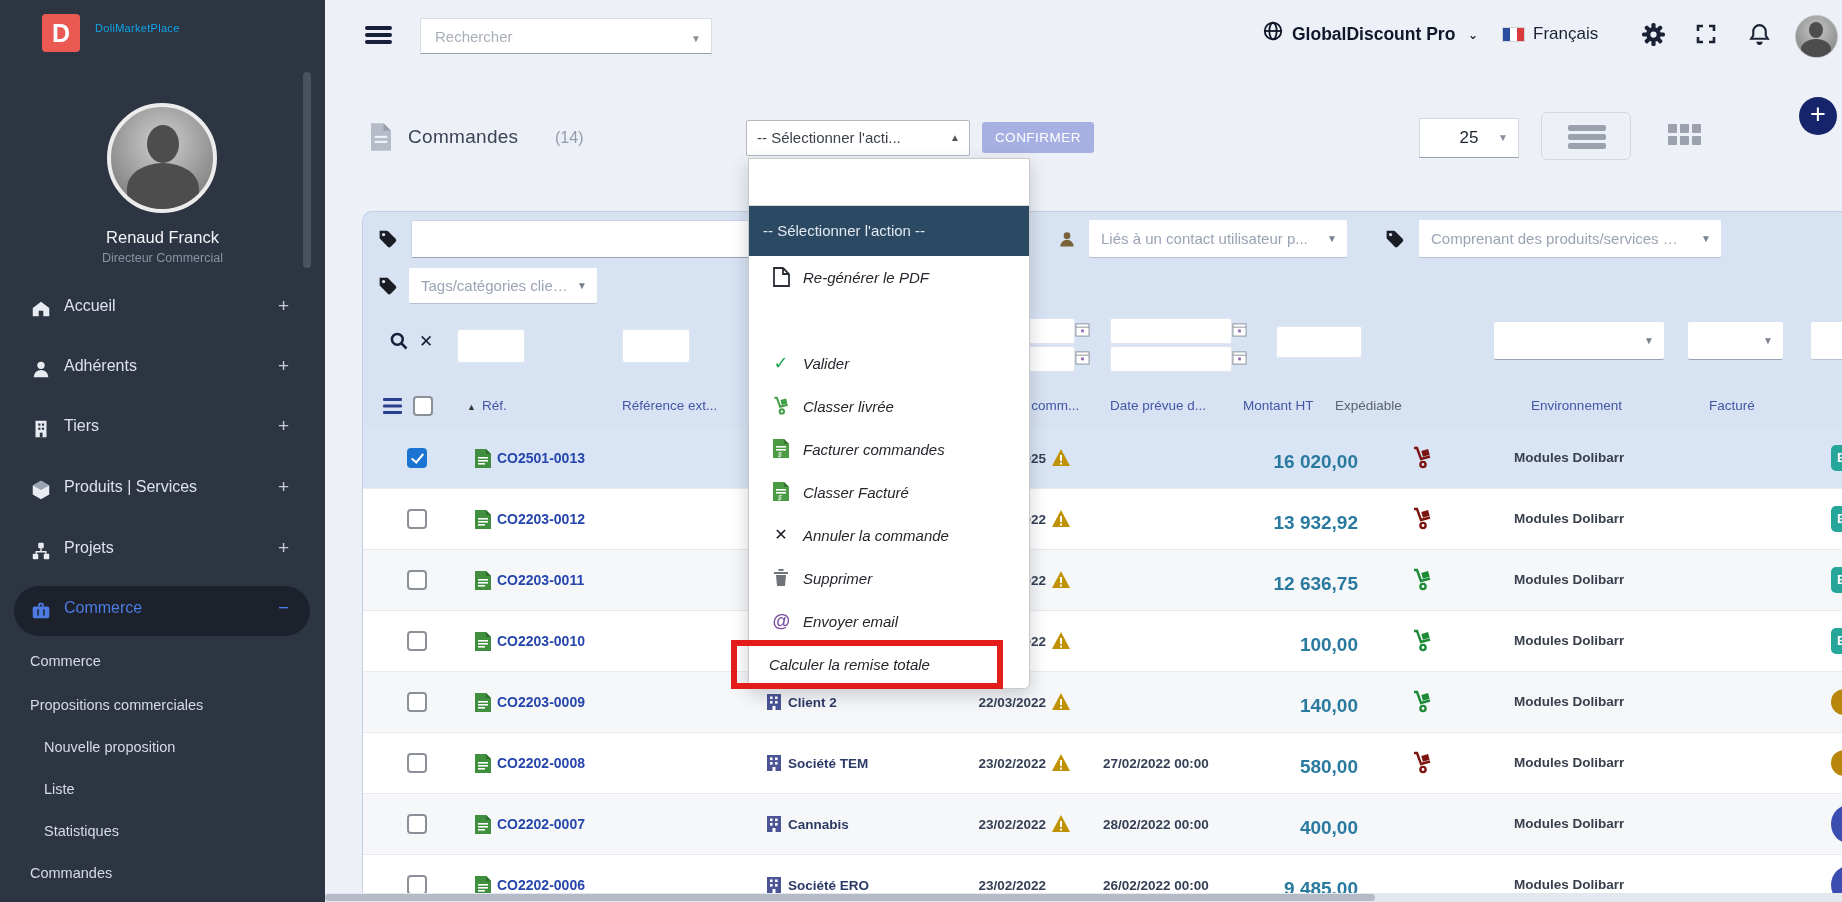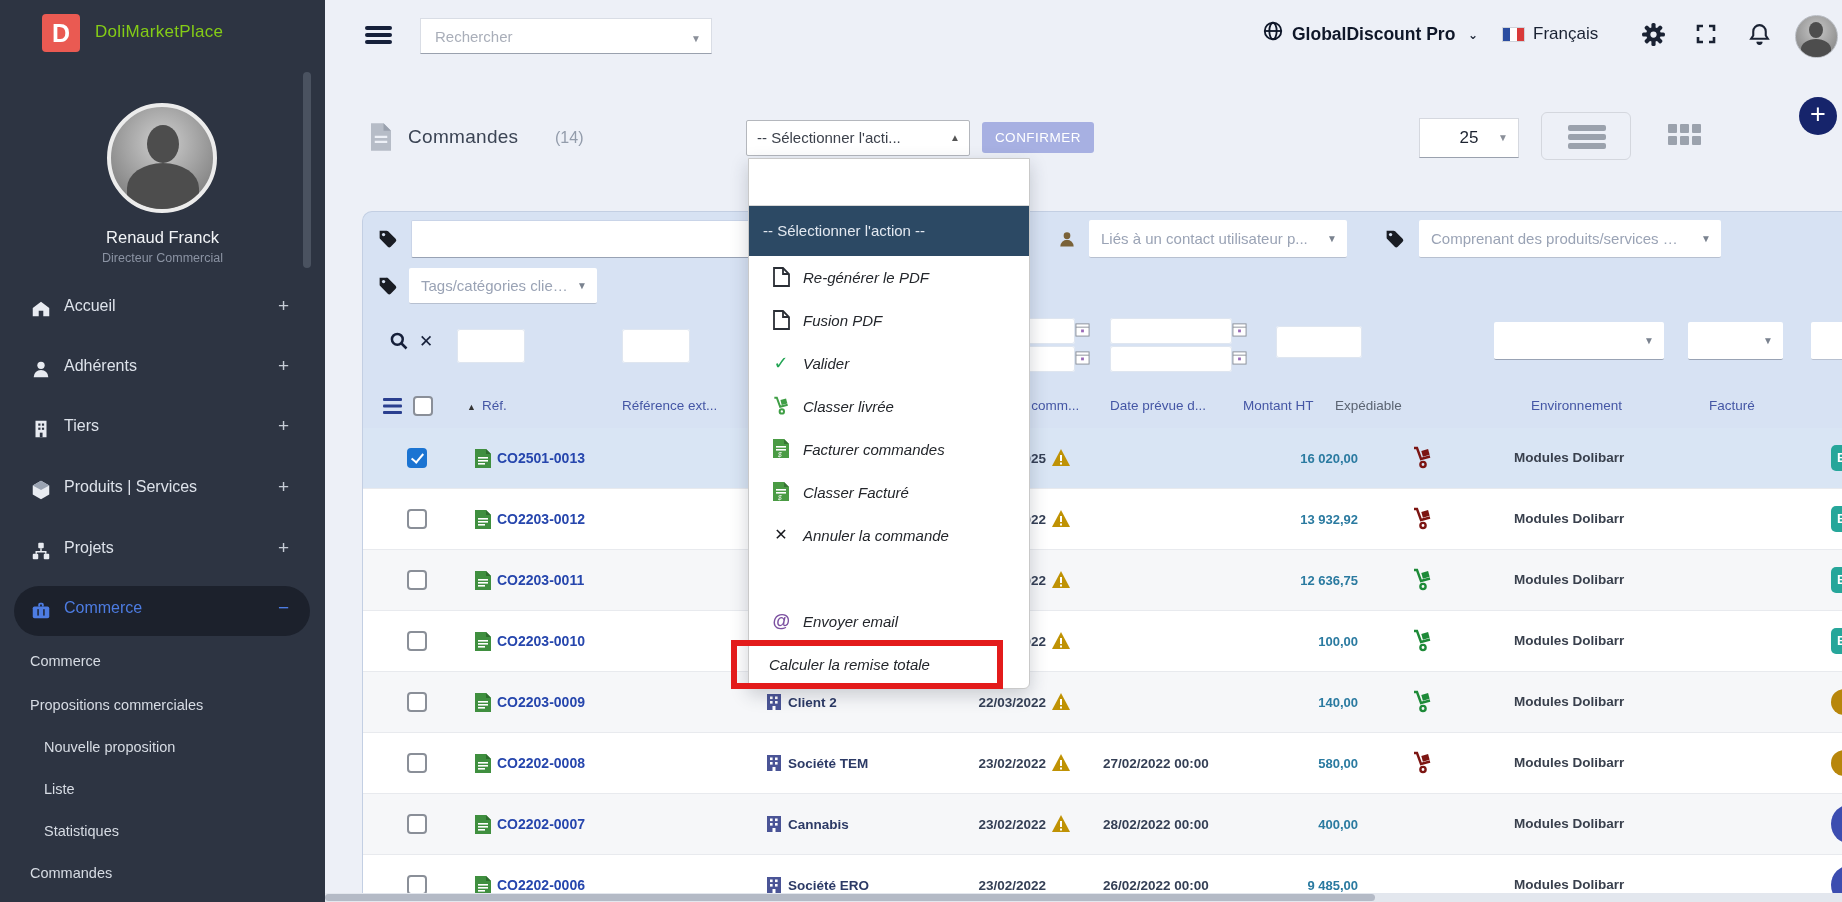--- a/index.html
+++ b/index.html
@@ -4,21 +4,21 @@
 <style>
   html,body{margin:0;padding:0;overflow:hidden;background:#edf0f7;}
   #app{position:relative;width:1842px;height:902px;background:#edf0f7;
        font-family:"Liberation Sans","DejaVu Sans",sans-serif;color:#2f3b52;overflow:hidden;}
   .abs{position:absolute;}
   
   #sidebar{position:absolute;left:0;top:0;width:325px;height:902px;background:#2d3442;}
   #sb-scroll{position:absolute;left:303px;top:72px;width:8px;height:196px;background:#4a5260;border-radius:4px;}
   #logo-box{position:absolute;left:42px;top:14px;width:38px;height:38px;background:#ea5a52;border-radius:4px;
             color:#fff;font-size:25px;font-weight:bold;text-align:center;line-height:38px;}
-  #brand{position:absolute;left:95px;top:22px;font-size:17px;color:#84cc16;letter-spacing:.3px;text-align:right;}
+  #brand{position:absolute;left:95px;top:22px;font-size:11px;color:#0ea5e9;letter-spacing:.3px;text-align:right;}
   #avatar-big{position:absolute;left:107px;top:103px;width:110px;height:110px;border-radius:50%;
               background:radial-gradient(circle at 50% 35%,#cfcfcf,#8a8a8a 70%,#6f6f6f);border:4px solid #ececec;box-sizing:border-box;overflow:hidden;}
   .sil-head{position:absolute;left:36px;top:18px;width:32px;height:38px;border-radius:50%;background:#4d4d4d;}
   .sil-body{position:absolute;left:16px;top:56px;width:72px;height:50px;border-radius:50% 50% 0 0;background:#4d4d4d;}
   #user-name{position:absolute;left:0;top:228px;width:325px;text-align:center;color:#f2f4f7;font-size:16.5px;}
   #user-role{position:absolute;left:0;top:251px;width:325px;text-align:center;color:#8b93a3;font-size:12.5px;}
   .mitem{position:absolute;left:0;width:325px;height:50px;color:#dde2ea;font-size:16px;}
   .mitem .mic{position:absolute;left:30px;top:14px;width:22px;height:22px;color:#e8ebf1;}
   .mitem .mlabel{position:absolute;left:64px;top:13px;}
   .mitem .msuffix{position:absolute;left:278px;top:11px;font-size:19px;color:#c6ccd6;}
@@ -81,21 +81,21 @@
   .trow{position:absolute;left:0;width:1592px;height:61px;border-bottom:1px solid #e8eaee;box-sizing:border-box;font-weight:bold;}
   .trow.sel{background:#d9e5f4;} .trow.even{background:#ffffff;} .trow.odd{background:#f6f7f9;}
   .trow .cb{left:44px;top:20px;}
   .ref{position:absolute;left:134px;top:22px;font-size:14px;color:#2646ad;text-decoration:none;}
   .doc-ic{position:absolute;left:112px;top:21px;width:16px;height:19px;}
   .client{position:absolute;left:404px;top:22px;font-size:13.5px;color:#2c3a66;white-space:nowrap;}
   .client svg{vertical-align:-3px;margin-right:7px;}
   .dord{position:absolute;left:560px;top:23px;width:123px;text-align:right;font-size:13.5px;color:#343f55;}
   .warn{position:absolute;left:689px;top:21px;width:18px;height:17px;}
   .dprev{position:absolute;left:740px;top:23px;width:140px;font-size:13.5px;color:#343f55;}
-  .amt{position:absolute;left:880px;top:23px;width:115px;text-align:right;font-size:13px;color:#2a7aa0;}
+  .amt{position:absolute;left:880px;top:23px;width:115px;text-align:right;font-size:19px;color:#2a7aa0;}
   .ship{position:absolute;left:1047px;top:18px;width:24px;height:24px;}
   .ship-red{color:#7c1512;} .ship-green{color:#1d8a38;}
   .env{position:absolute;left:1151px;top:22px;font-size:13.5px;color:#39404d;}
   .badge{position:absolute;left:1468px;top:17px;width:46px;height:26px;border-radius:5px;color:#fff;font-size:13px;
          line-height:26px;padding-left:6px;box-sizing:border-box;}
   .badge-teal{background:#26a69a;} .badge-gold{background:#b8860b;border-radius:13px;}
   .badge-blue{background:#3c4db0;width:40px;height:40px;border-radius:50%;top:10px;}
   
   #dd-panel{position:absolute;left:748px;top:158px;width:282px;height:531px;background:#fff;border:1px solid #c9c9c9;
             border-radius:0 0 6px 6px;box-shadow:0 6px 18px rgba(40,50,70,.22);box-sizing:border-box;z-index:50;}
@@ -664,27 +664,20 @@
     <div id="dd-blank"></div>
     <div id="dd-selected">-- Sélectionner l'action --</div>
 
     <div class="dd-item" style="top:97px">
       <span class="dd-ic"><svg width="17" height="20" viewBox="0 0 17 20" fill="none" stroke="#2a2e35" stroke-width="1.8">
             <path d="M1 1 h9 l6 6 v12 H1 Z"></path>
             <path d="M10 1 v6 h6"></path>
           </svg></span>
       <span class="dd-label">Re-générer le PDF</span>
     </div>
-    <div class="dd-item" style="top:140px">
-      <span class="dd-ic"><svg width="17" height="20" viewBox="0 0 17 20" fill="none" stroke="#2a2e35" stroke-width="1.8">
-            <path d="M1 1 h9 l6 6 v12 H1 Z"></path>
-            <path d="M10 1 v6 h6"></path>
-          </svg></span>
-      <span class="dd-label">Fusion PDF</span>
-    </div>
     <div class="dd-item" style="top:183px">
       <span class="dd-ic glyph-green">✓</span>
       <span class="dd-label">Valider</span>
     </div>
     <div class="dd-item" style="top:226px">
       <span class="dd-ic"><svg width="20" height="20" viewBox="0 0 24 24" fill="none" stroke="#3f9e45" stroke-width="2.4">
             <path d="M4 2 h3 l4 11 9 -2.5"></path>
             <circle cx="13" cy="18.5" r="2.6"></circle>
             <rect x="12" y="4" width="7" height="6" fill="#3f9e45" stroke="none" transform="rotate(-15 15 7)"></rect>
           </svg></span>
@@ -711,20 +704,28 @@
               <rect x="3" y="10" width="10" height="1.6"></rect>
               <text x="5" y="17.5" font-size="6.5" fill="#fff">$</text>
             </g>
           </svg></span>
       <span class="dd-label">Classer Facturé</span>
     </div>
     <div class="dd-item" style="top:355px">
       <span class="dd-ic glyph-x">✕</span>
       <span class="dd-label">Annuler la commande</span>
     </div>
+    <div class="dd-item" style="top:398px">
+      <span class="dd-ic"><svg width="16" height="18" viewBox="0 0 16 18" fill="#6f7377">
+            <rect x="1" y="4" width="14" height="2"></rect>
+            <rect x="5.5" y="1" width="5" height="2"></rect>
+            <path d="M3 7 h10 l-1 11 h-8 Z"></path>
+          </svg></span>
+      <span class="dd-label">Supprimer</span>
+    </div>
     <div class="dd-item" style="top:441px">
       <span class="dd-ic glyph-at">@</span>
       <span class="dd-label">Envoyer email</span>
     </div>
     <div class="dd-item noicon" style="top:484px">
       <span class="dd-label">Calculer la remise totale</span>
     </div>
   </div>
   <div id="red-box"></div>
 

